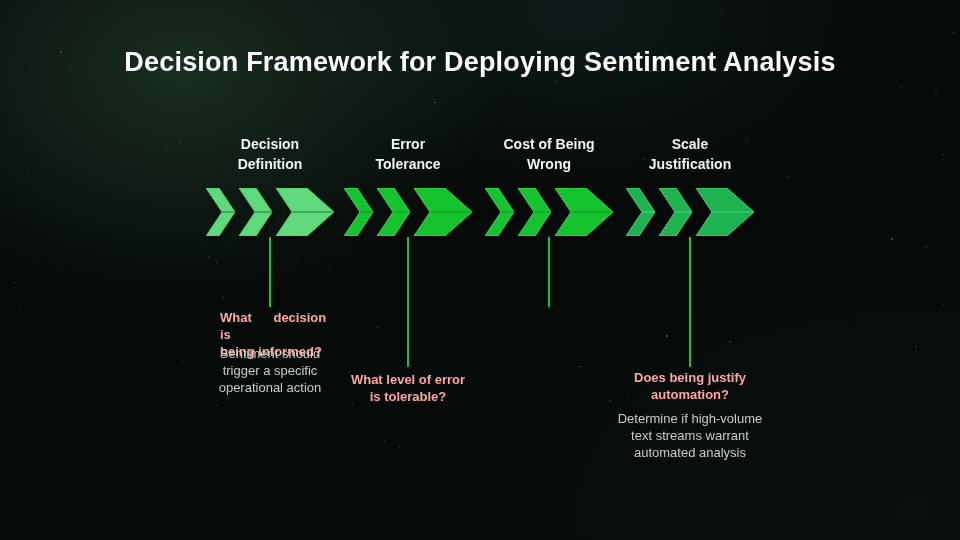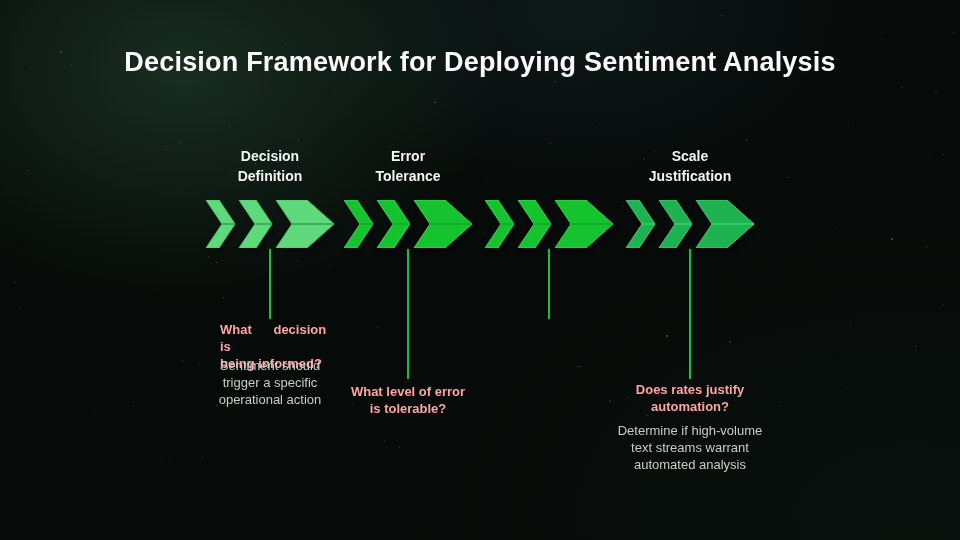--- a/index.html
+++ b/index.html
@@ -11,21 +11,21 @@
   .glow{position:absolute;inset:0;pointer-events:none;}
   .glow-a{background:radial-gradient(ellipse 460px 330px at 19% 13%, rgba(56,104,76,.38), rgba(0,0,0,0) 70%);}
   .glow-b{background:radial-gradient(ellipse 420px 260px at 60% 2%, rgba(44,82,88,.22), rgba(0,0,0,0) 70%);}
   .glow-c{background:radial-gradient(ellipse 700px 420px at 95% 95%, rgba(10,20,16,.6), rgba(0,0,0,0) 75%);}
   .stars{position:absolute;inset:0;pointer-events:none;}
   .stars i{position:absolute;background:#fff;border-radius:50%;display:block;}
   .title{
     position:absolute;top:47px;left:0;width:960px;margin:0;
     text-align:center;color:#fafbfa;font-size:27px;font-weight:700;letter-spacing:.2px;
   }
-  .column{position:absolute;top:16px;width:150px;height:414px;}
+  .column{position:absolute;top:4px;width:150px;height:414px;}
   .col-header{
     position:absolute;top:131px;left:0;width:150px;
     color:#f2f5f3;font-size:14px;font-weight:700;line-height:1.4;
     text-align:center;white-space:pre-wrap;
   }
   .chevrons{
     position:absolute;top:184px;left:50%;margin-left:-64px;width:128px;height:48px;
     filter:drop-shadow(2px 3px 2px rgba(0,0,0,.55));
   }
   .connector{position:absolute;top:233px;left:50%;width:2px;margin-left:-1px;}
@@ -198,20 +198,22 @@
     <line x1="0" y1="24" x2="128" y2="24" stroke="#0fa726" stroke-width="1.6" clip-path="url(#cv1)"></line>
   </svg></div>
     <div class="connector" style="height: 130px; background: rgb(24, 193, 60);"></div>
     <div class="text-block" style="top: 368px;">
       <div class="question">What level of error
 is tolerable?</div>
     </div>
   </div>
 
   <div class="column" style="left: 474px;">
+    <div class="col-header">Cost of Being
+Wrong</div>
     <div class="chevrons"><svg width="128" height="48" viewBox="0 0 128 48">
     <defs>
               <clipPath id="cv2">
       <polygon points="0,0 13,0 29,24 13,48 0,48 16,24"></polygon>
                 <polygon points="33,0 50,0 66,24 50,48 33,48 49,24"></polygon>
                 <polygon points="70,0 101,0 128,24 101,48 70,48 86,24"></polygon>
     </clipPath>
             </defs>
     <g fill="#15c32e" stroke="#36d750" stroke-width="1" stroke-linejoin="miter">
       <polygon points="0,0 13,0 29,24 13,48 0,48 16,24"></polygon>
@@ -236,21 +238,21 @@
             </defs>
     <g fill="#1fb251" stroke="#45cf74" stroke-width="1" stroke-linejoin="miter">
       <polygon points="0,0 13,0 29,24 13,48 0,48 16,24"></polygon>
               <polygon points="33,0 50,0 66,24 50,48 33,48 49,24"></polygon>
               <polygon points="70,0 101,0 128,24 101,48 70,48 86,24"></polygon>
     </g>
     <line x1="0" y1="24" x2="128" y2="24" stroke="#33d168" stroke-width="1.6" clip-path="url(#cv3)"></line>
   </svg></div>
     <div class="connector" style="height: 130px; background: rgb(24, 193, 60);"></div>
     <div class="text-block" style="top: 366px;">
-      <div class="question">Does rates justify
+      <div class="question">Does being justify
 automation?</div>
       <div class="description">Determine if high-volume
 text streams warrant
 automated analysis</div>
     </div>
   </div>
 </div>
 
 </div>
 

